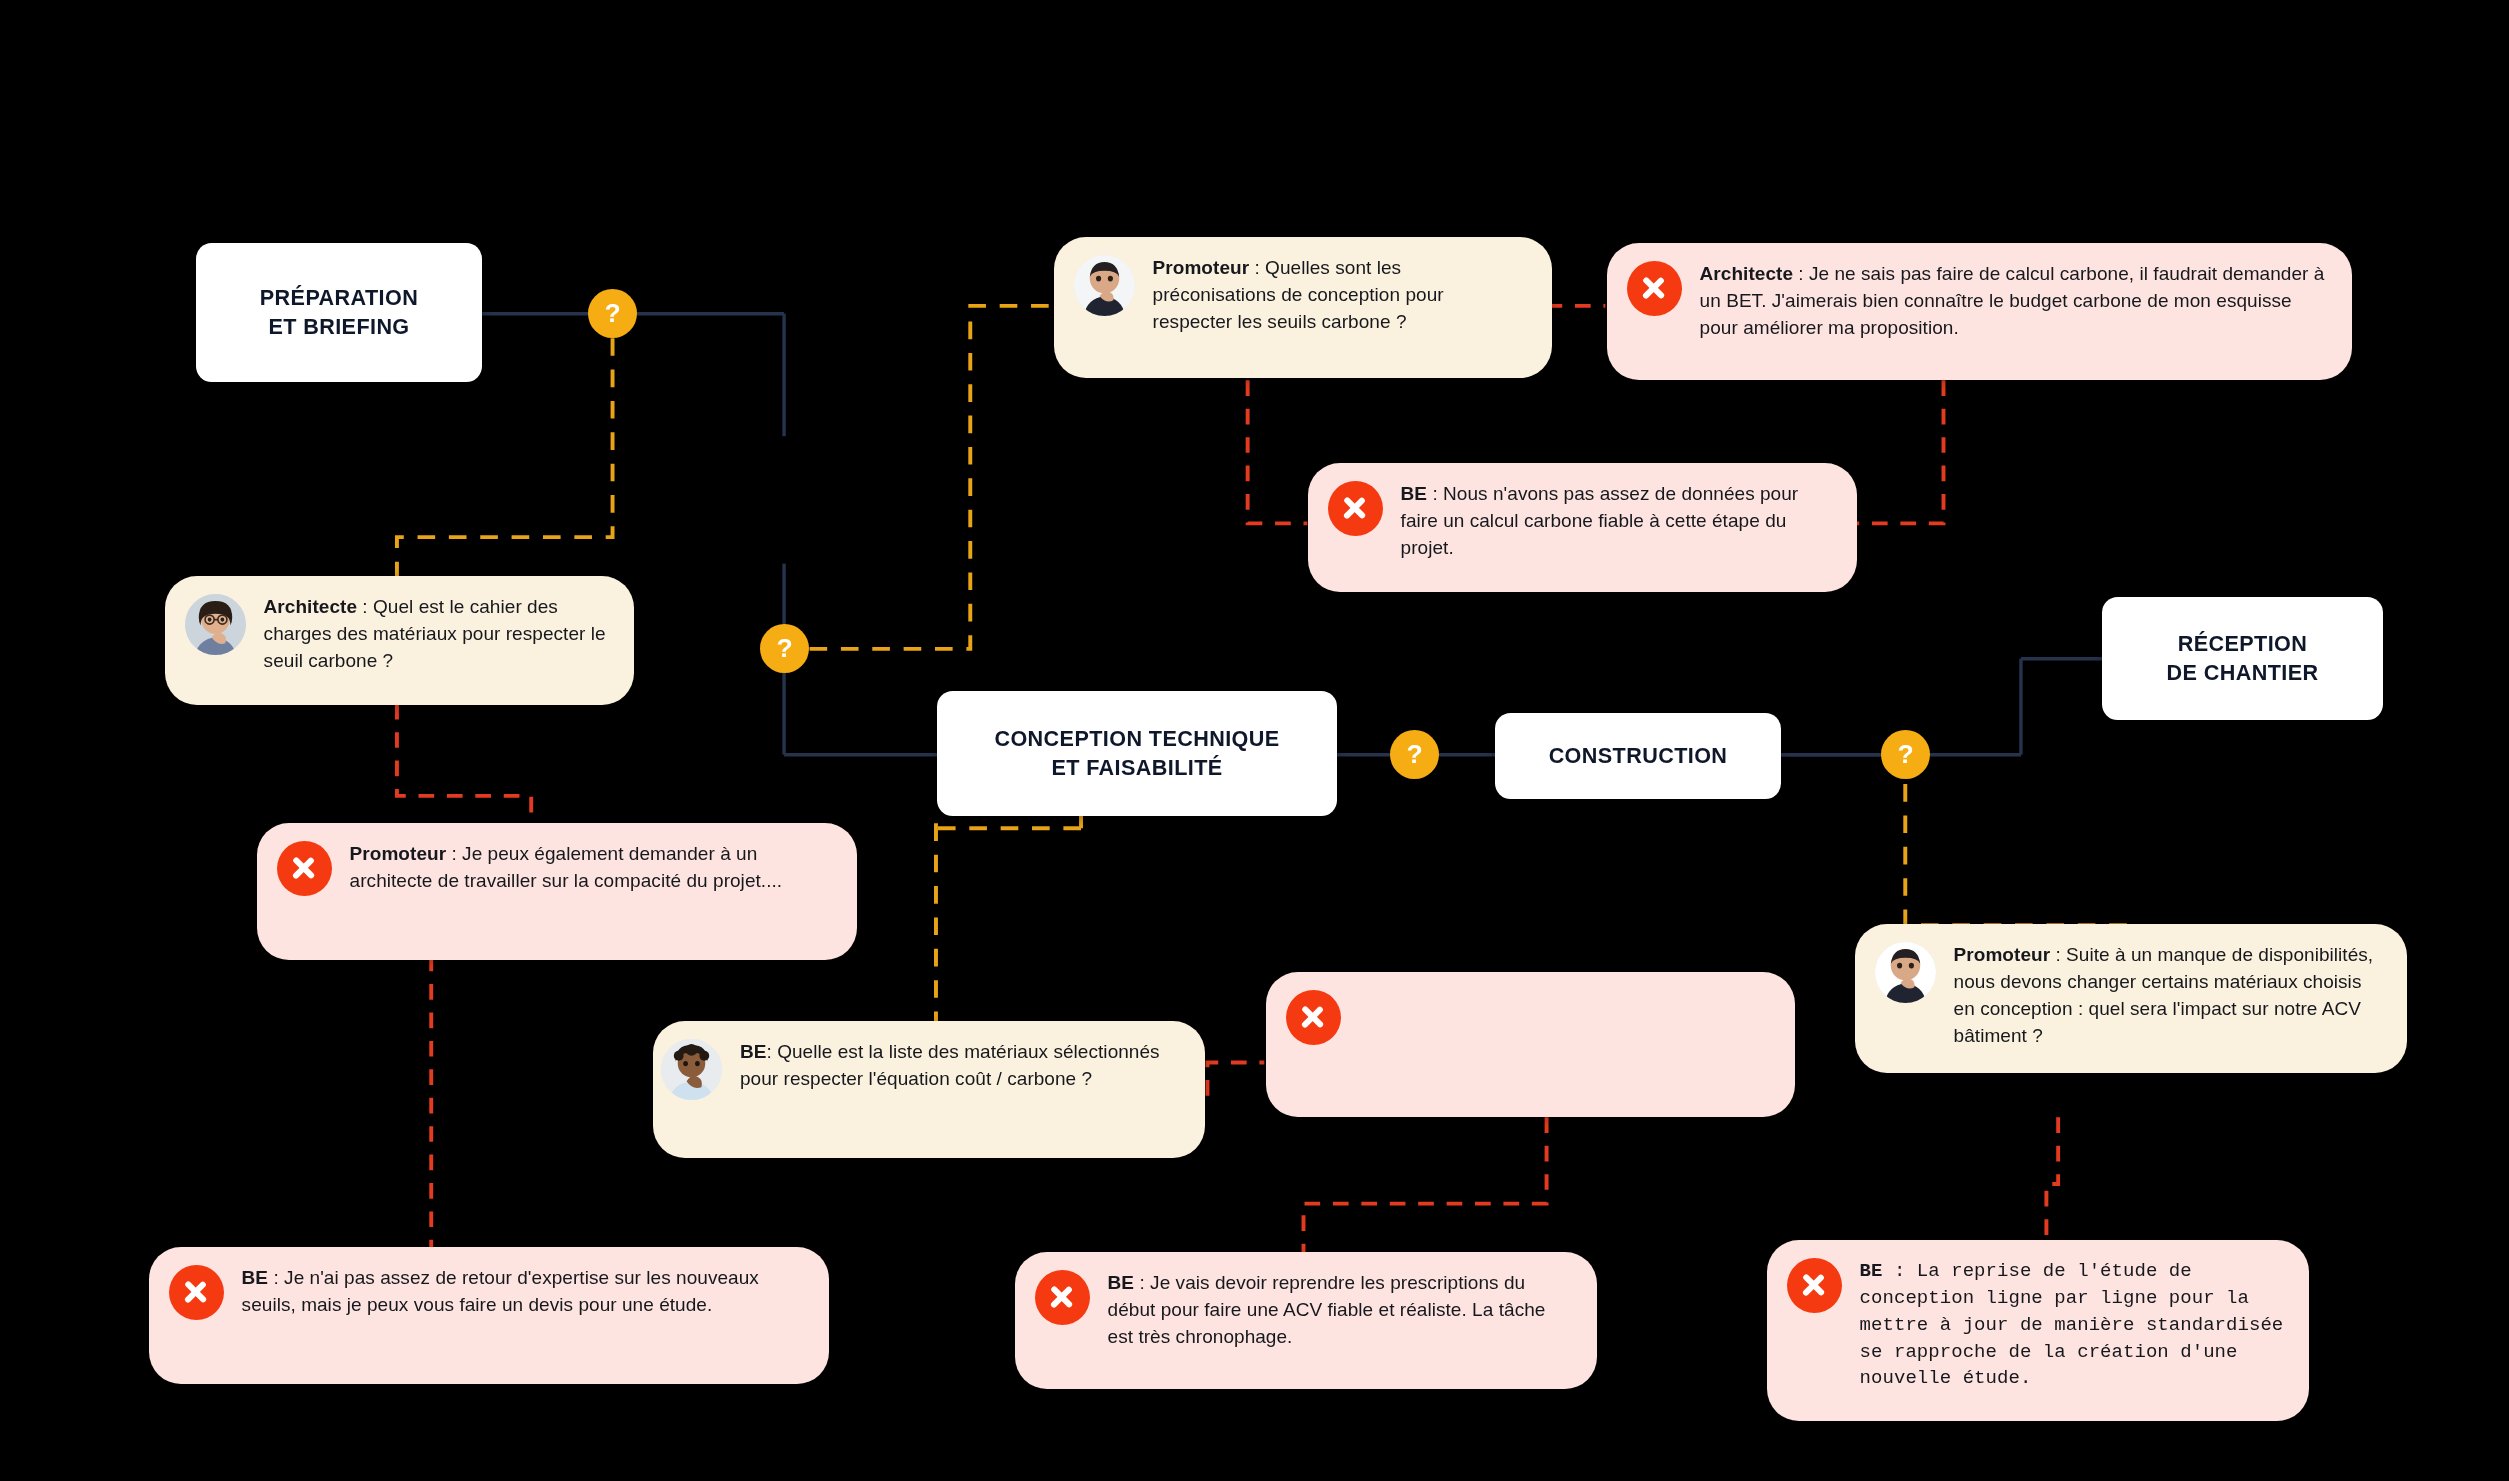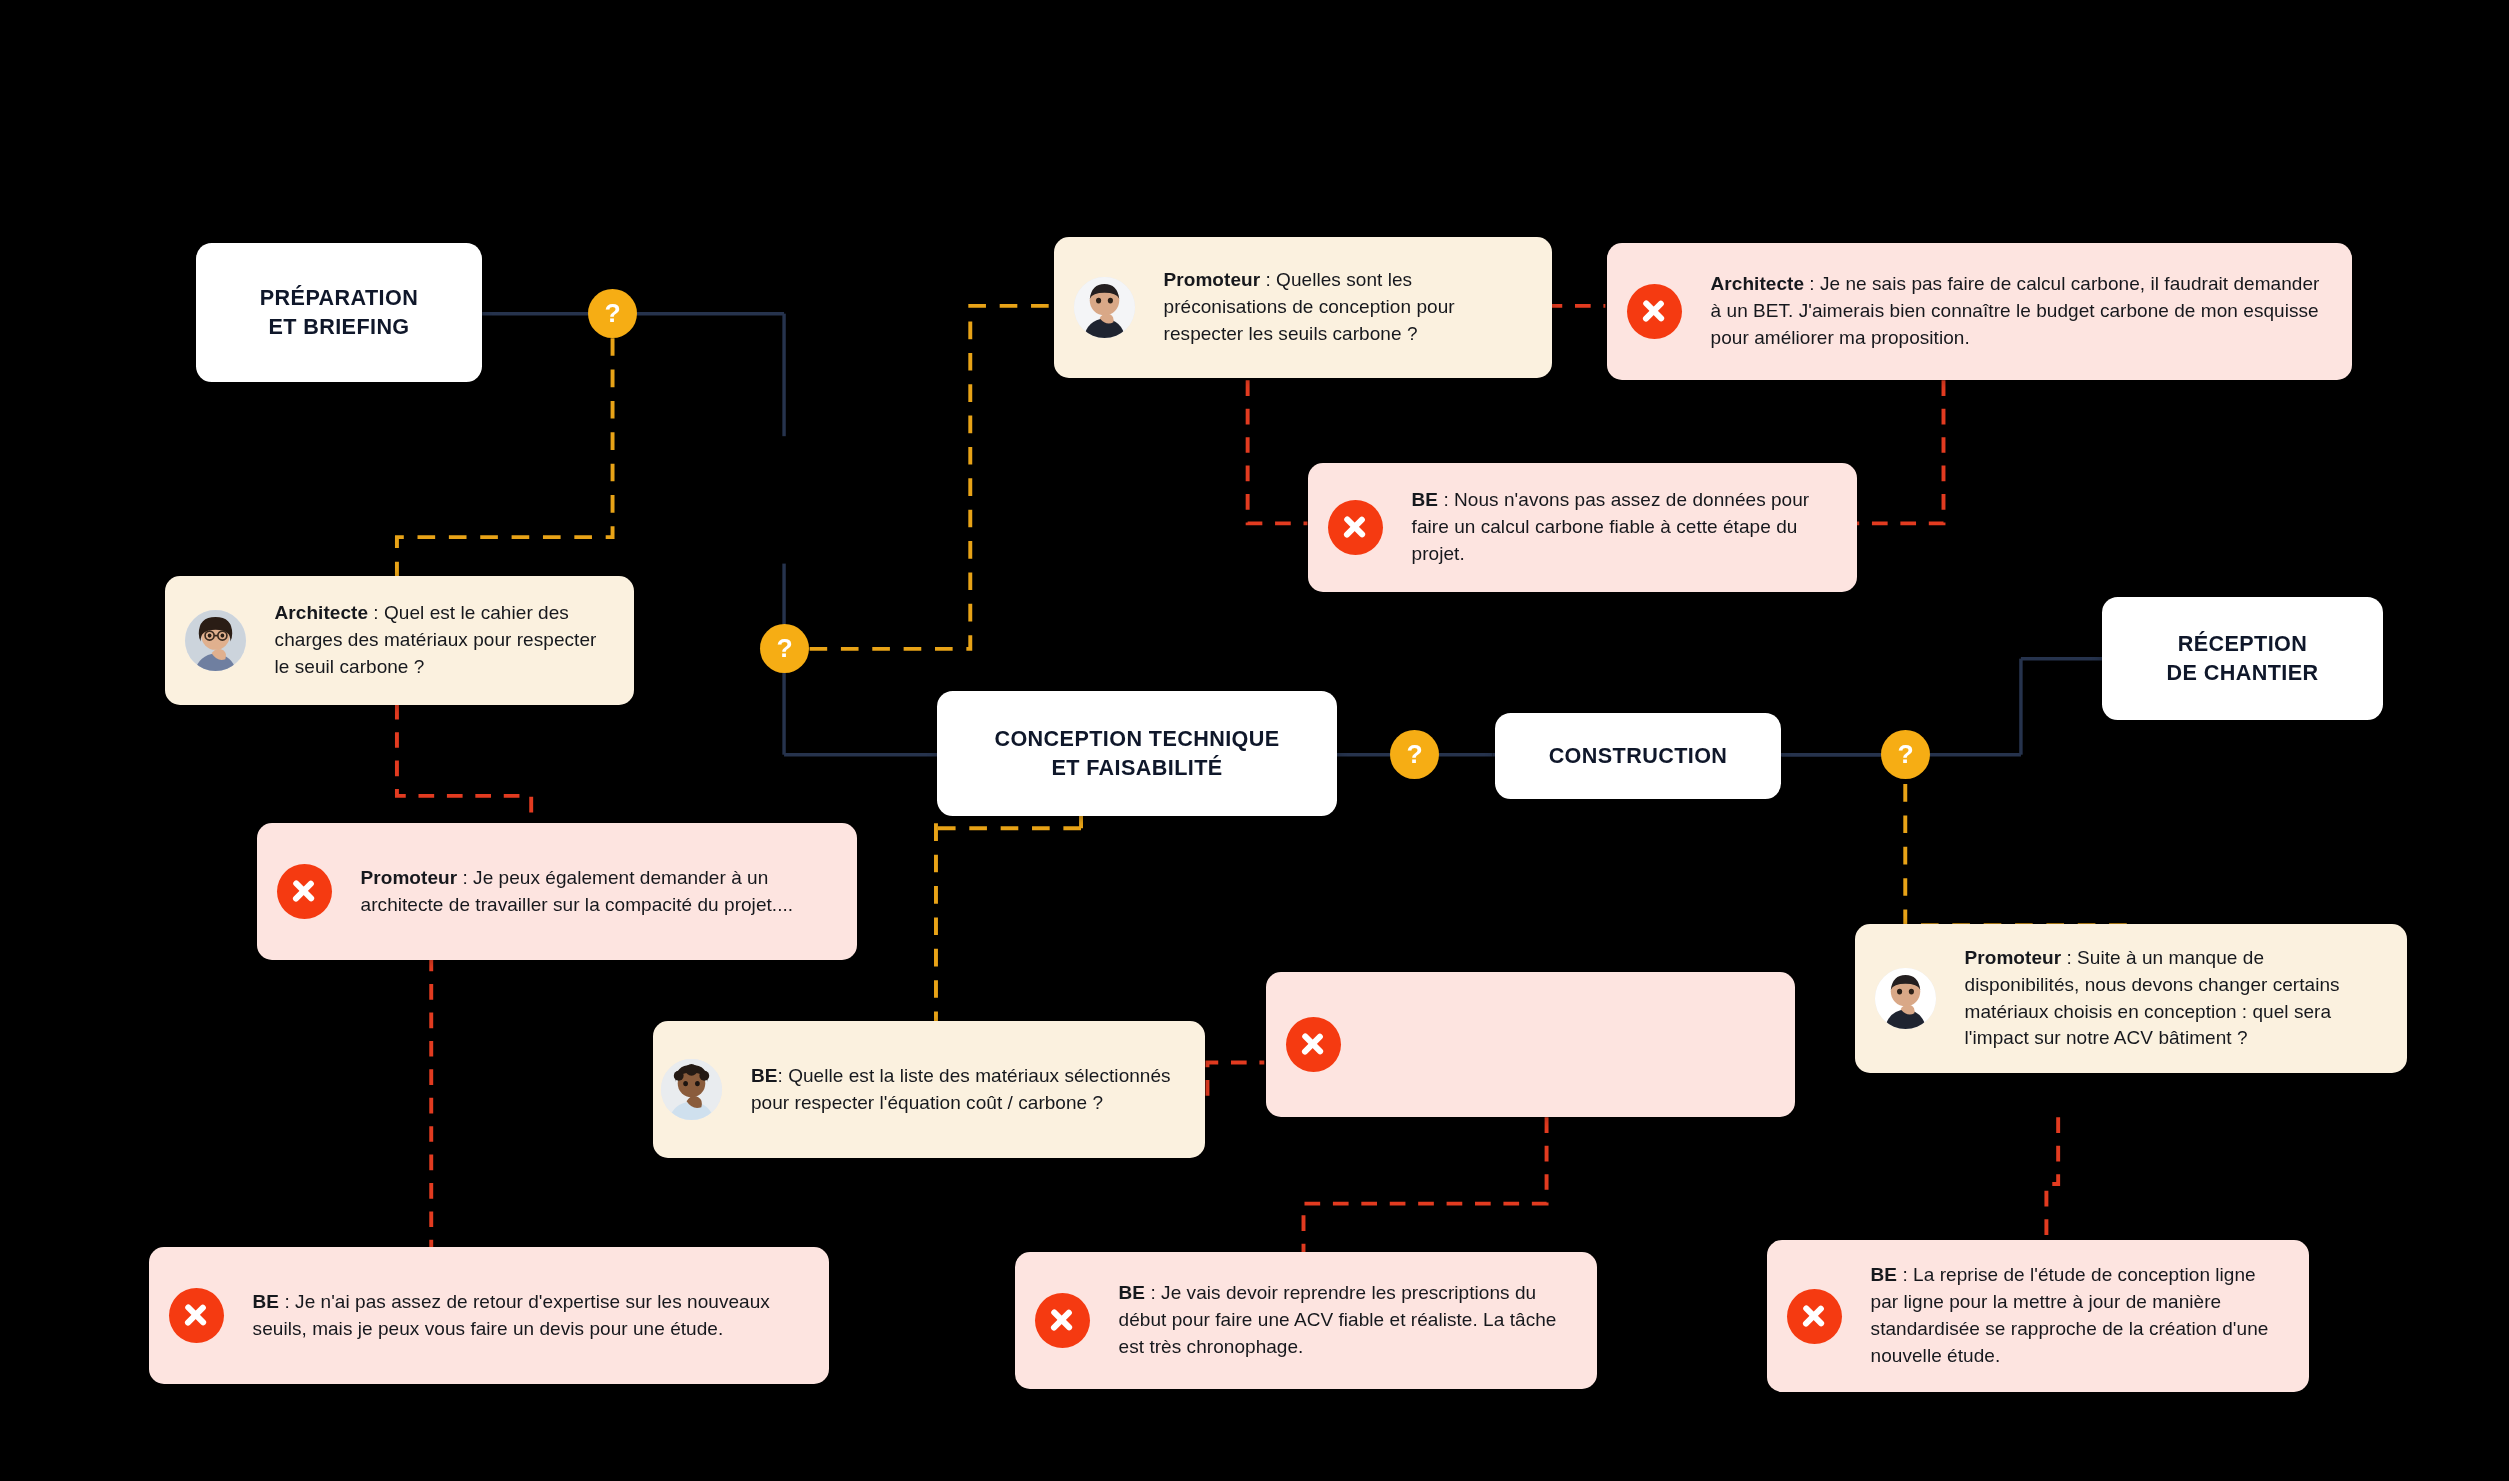--- a/index.html
+++ b/index.html
@@ -55,24 +55,24 @@
     font-size: 26.5px;
     display: flex;
     align-items: center;
     justify-content: center;
     z-index: 6;
   }
 
   
   .bubble {
     position: absolute;
-    border-radius: 15px;
+    border-radius: 32px;
     display: flex;
-    align-items: center;
-    gap: 29px;
+    align-items: flex-start;
+    gap: 18px;
     padding: 17.6px 25.5px 17.6px 19.6px;
     z-index: 5;
     box-shadow: 0 2px 9.8px rgba(0,0,0,0.25);
   }
   .bubble.cream { background: #fbf1df; }
   .bubble.pink  { background: #fde4e0; }
 
   .bubble .txt {
     color: #16181d;
     font-size: 19px;
@@ -299,21 +299,21 @@
     </div>
   </div>
 
   <div class="bubble pink" style="left:1015px; top:1252px; width:582px; height:137px;">
     <div class="xicon"></div>
     <div class="txt">
       <b>BE</b><span> : Je vais devoir reprendre les prescriptions du début pour faire une ACV fiable et réaliste. La tâche est très chronophage.</span>
     </div>
   </div>
 
-  <div class="bubble pink" style="left:1767px; top:1240px; width:542px; height:152px;">
+  <div class="bubble pink" style="left:1767px; top:1240px; width:542px; height:181px;font-family:Liberation Mono, monospace;">
     <div class="xicon"></div>
     <div class="txt">
       <b>BE</b><span> : La reprise de l'étude de conception ligne par ligne pour la mettre à jour de manière standardisée se rapproche de la création d'une nouvelle étude.</span>
     </div>
   </div>
 
 </div>
 
 
 </body></html>

